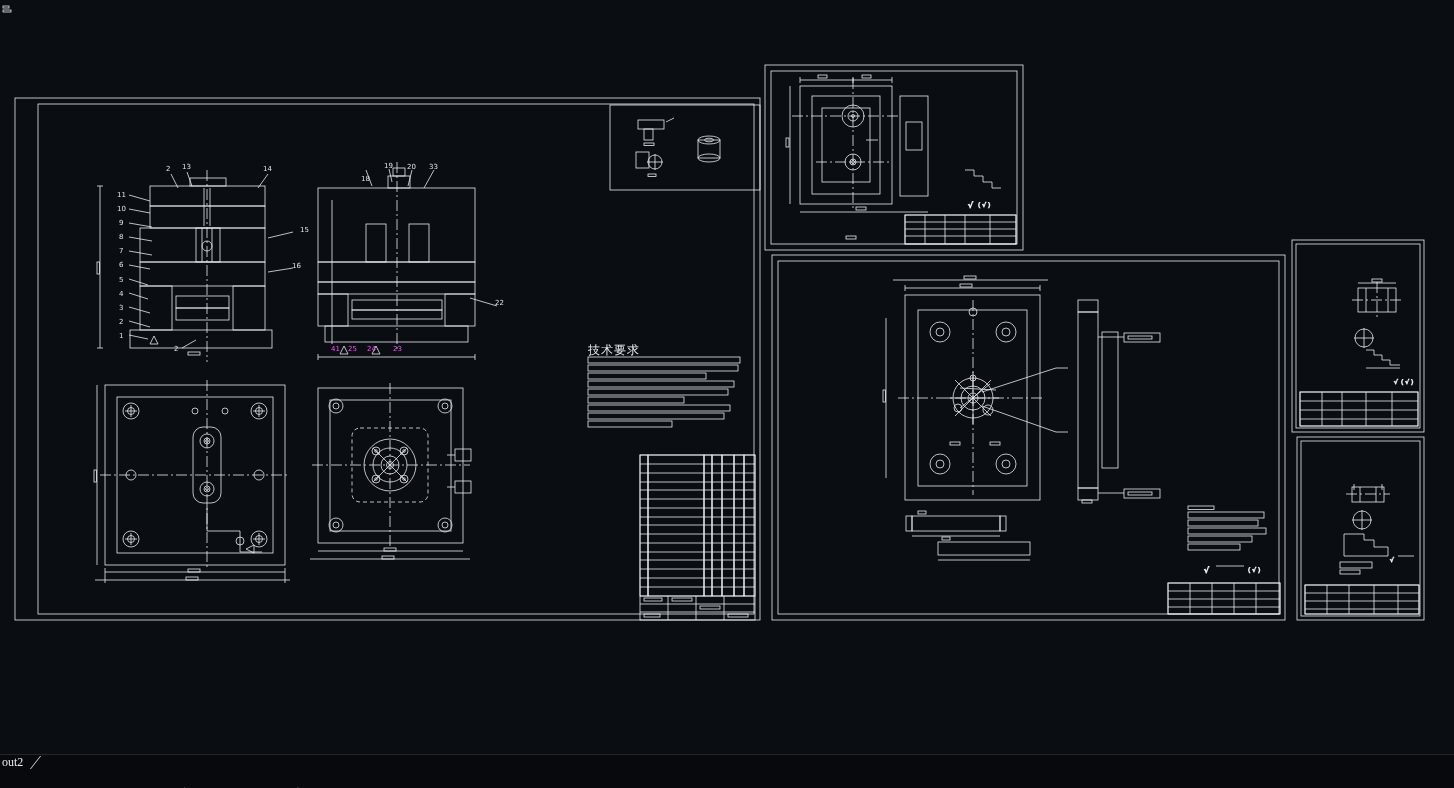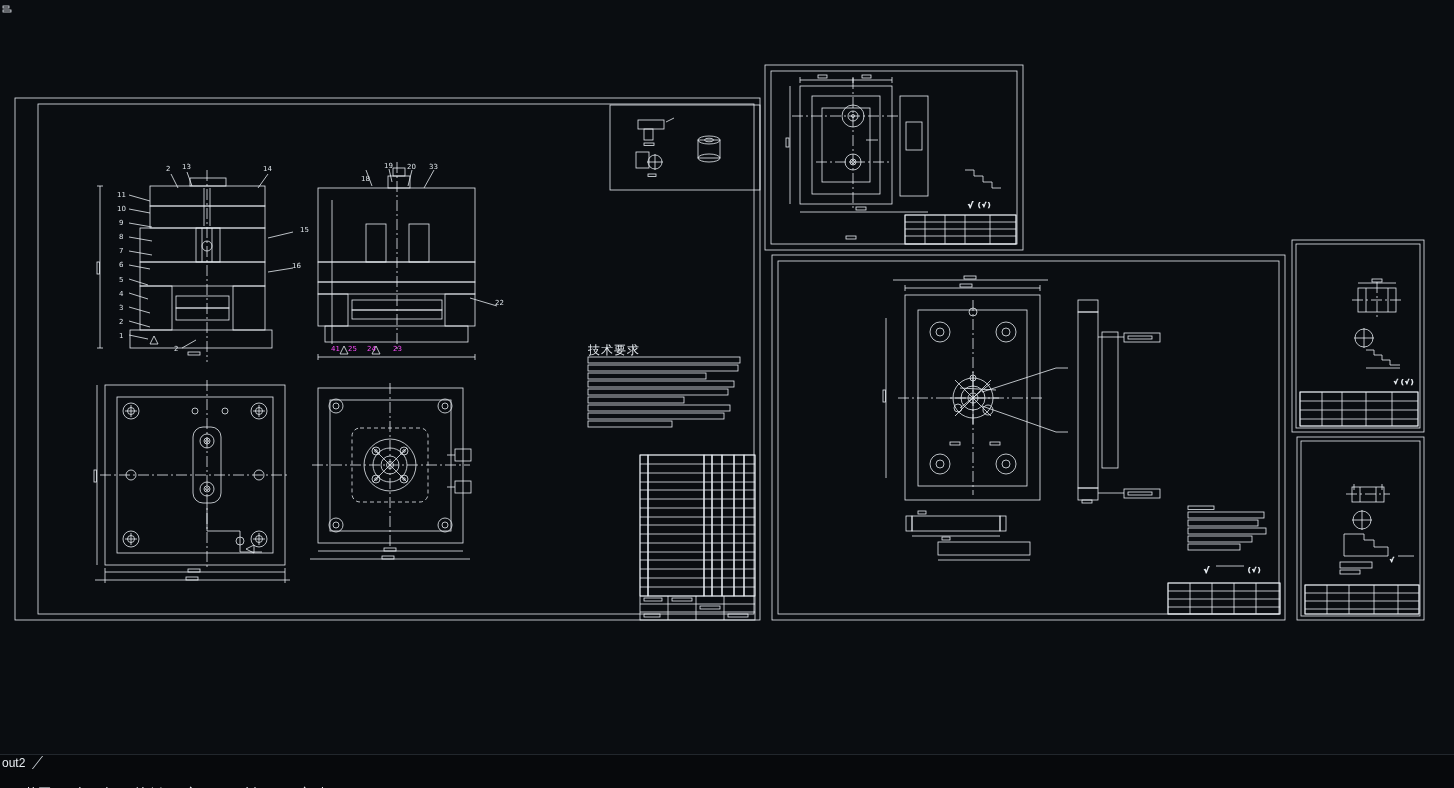--- a/index.html
+++ b/index.html
@@ -17,21 +17,21 @@
   .t8{font:8px "DejaVu Sans",sans-serif;fill:#e8edf2;stroke:none;}
   .t6{font:6px "DejaVu Sans",sans-serif;fill:#e8edf2;stroke:none;}
   .cg{fill:url(#cylg);stroke:#b6bbc0;stroke-width:.6;} .ct{fill:#a7adb3;stroke:#c6ccd2;stroke-width:.6;}
   .cb{fill:#777d83;stroke:#9ba1a7;stroke-width:.6;} .ch{fill:#41464b;stroke:#2b2f33;stroke-width:.6;}
   
   .co{position:absolute;font:7px "DejaVu Sans",sans-serif;color:#dfe5ea;line-height:1;}
   .co.mg{color:#ff4dff;}
   .tech-title{position:absolute;font-family:"DejaVu Sans",sans-serif;font-size:12px;letter-spacing:1px;color:#e8edf2;line-height:1;}
   
   .statusbar{position:absolute;left:0;right:0;bottom:0;height:33px;background:#07090c;border-top:1px solid #22272d;
-             font-family:Liberation Sans, sans-serif;color:#e8edf2;padding-left:8px;}
+             font-family:Liberation Serif, serif;color:#e8edf2;padding-left:8px;}
   .tabrow{position:absolute;left:2px;top:0;height:15px;display:flex;align-items:center;}
   .tab{font-size:12px;cursor:pointer;}
   .slash{display:inline-block;width:9px;height:13px;border-right:1.2px solid #cfd6dd;transform:skewX(-38deg);margin-left:3px;}
   .cmdrow{position:absolute;left:2px;top:15px;font-size:13.5px;white-space:pre;}
   .cmd-input{margin-left:10px;}
 </style>
 </head>
 <body>
 
 <div class="stage">

